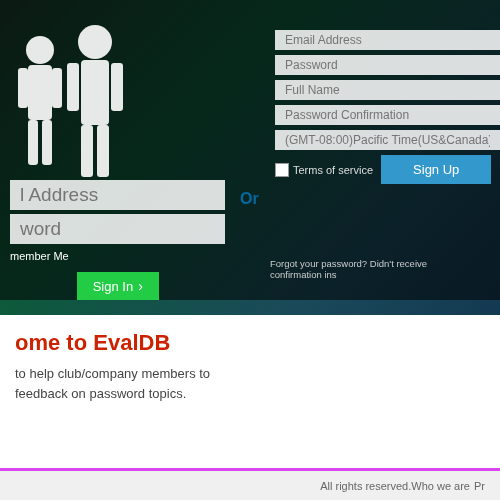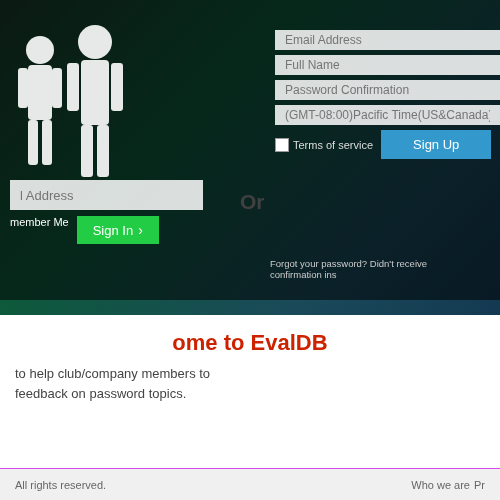--- a/index.html
+++ b/index.html
@@ -60,27 +60,27 @@
     .login-form {
       position: absolute;
       top: 180px;
       left: 0;
       width: 240px;
       z-index: 15;
       padding: 0 10px;
     }
 
     .login-form input {
-      width: 193px;
+      width: 215px;
       height: 30px;
       background: rgba(255,255,255,0.85);
       border: none;
       outline: none;
       padding: 0 10px;
-      font-size: 13px;
+      font-size: 19px;
       color: #333;
       margin-bottom: 4px;
       display: block;
     }
 
     .login-actions {
       display: flex;
       align-items: flex-start;
       margin-top: 6px;
       gap: 8px;
@@ -96,34 +96,35 @@
       background: #22cc44;
       color: #fff;
       border: none;
       padding: 6px 16px;
       font-size: 13px;
       cursor: pointer;
       display: flex;
       align-items: center;
       gap: 5px;
       white-space: nowrap;
+      margin-top: 22px;
     }
 
     .signin-btn .arrow {
       font-size: 14px;
     }
 
     
     .or-divider {
       position: absolute;
       top: 190px;
       left: 240px;
       z-index: 20;
-      color: #404040;
-      font-size: 21px;
+      color: #0369a1;
+      font-size: 16px;
       font-weight: bold;
     }
 
     
     .right-panel {
       position: absolute;
       top: 20px;
       left: 270px;
       width: 230px;
       z-index: 10;
@@ -197,45 +198,44 @@
       height: 185px;
       z-index: 30;
       padding: 15px 15px 0 15px;
     }
 
     .welcome-title {
       font-size: 22px;
       color: #222;
       font-weight: bold;
       margin-bottom: 8px;
-      text-align: center;
     }
 
     .welcome-title span {
       color: #cc2200;
     }
 
     .welcome-desc {
       font-size: 13px;
       color: #444;
       line-height: 1.5;
       margin-bottom: 36px;
     }
 
     .footer-bar {
       position: absolute;
       bottom: 0;
       left: 0;
       width: 500px;
       height: 32px;
       background: #f0f0f0;
-      border-top: 1px solid #d946ef;
+      border-top: 3px solid #d946ef;
       display: flex;
       align-items: center;
-      justify-content: space-between;
+      justify-content: flex-end;
       padding: 0 15px;
       z-index: 40;
     }
 
     .footer-copyright {
       font-size: 11px;
       color: #666;
     }
 
     .footer-links {
@@ -271,33 +271,35 @@
     <rect x="71" y="50" width="28" height="65" rx="4" fill="white" opacity="0.9"></rect>
     <rect x="71" y="115" width="12" height="52" rx="3" fill="white" opacity="0.9"></rect>
     <rect x="87" y="115" width="12" height="52" rx="3" fill="white" opacity="0.9"></rect>
     <rect x="57" y="53" width="12" height="48" rx="3" fill="white" opacity="0.9"></rect>
     <rect x="101" y="53" width="12" height="48" rx="3" fill="white" opacity="0.9"></rect>
   </svg>
 </div>
 
 <div class="login-form">
   <input type="text" placeholder="l Address" style="">
+  <input type="password" placeholder="word" style="">
   <div class="login-actions">
     <span class="remember-me-label">member Me</span>
     <button class="signin-btn">
       <span>Sign In</span>
       <span class="arrow">›</span>
     </button>
   </div>
 </div>
 
 <div class="or-divider">Or</div>
 
 <div class="right-panel">
   <input type="email" placeholder="Email Address" style="">
+  <input type="password" placeholder="Password" style="">
   <input type="text" placeholder="Full Name" style="">
   <input type="password" placeholder="Password Confirmation" style="">
   <input type="text" placeholder="(GMT-08:00)Pacific Time(US&amp;Canada)" style="">
   <div class="signup-actions">
     <label class="terms-label">
       <div class="terms-checkbox"></div>
       <span>Terms of service</span>
     </label>
     <button class="signup-btn">
       <span>Sign Up</span>

